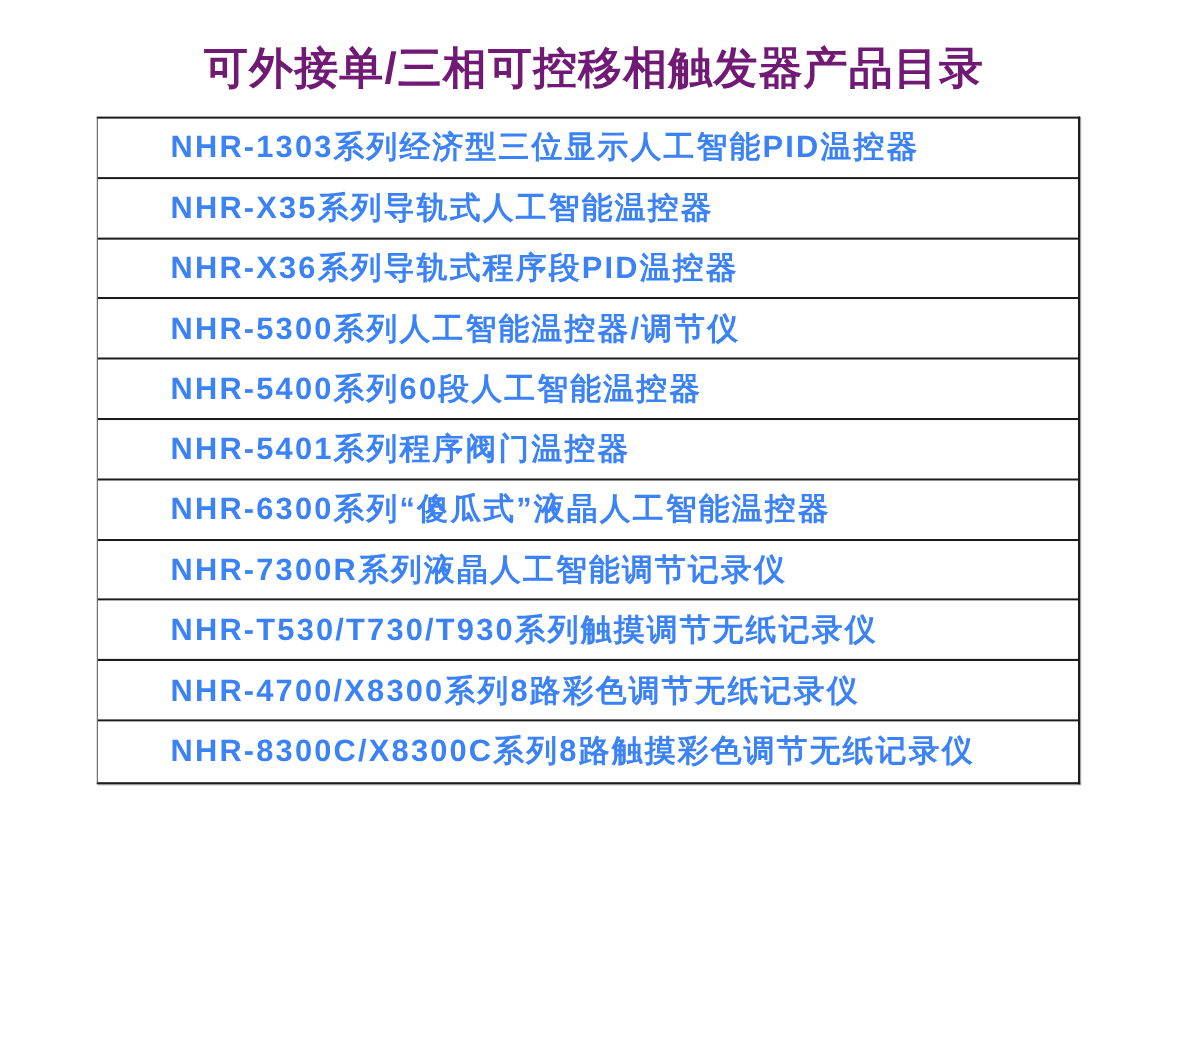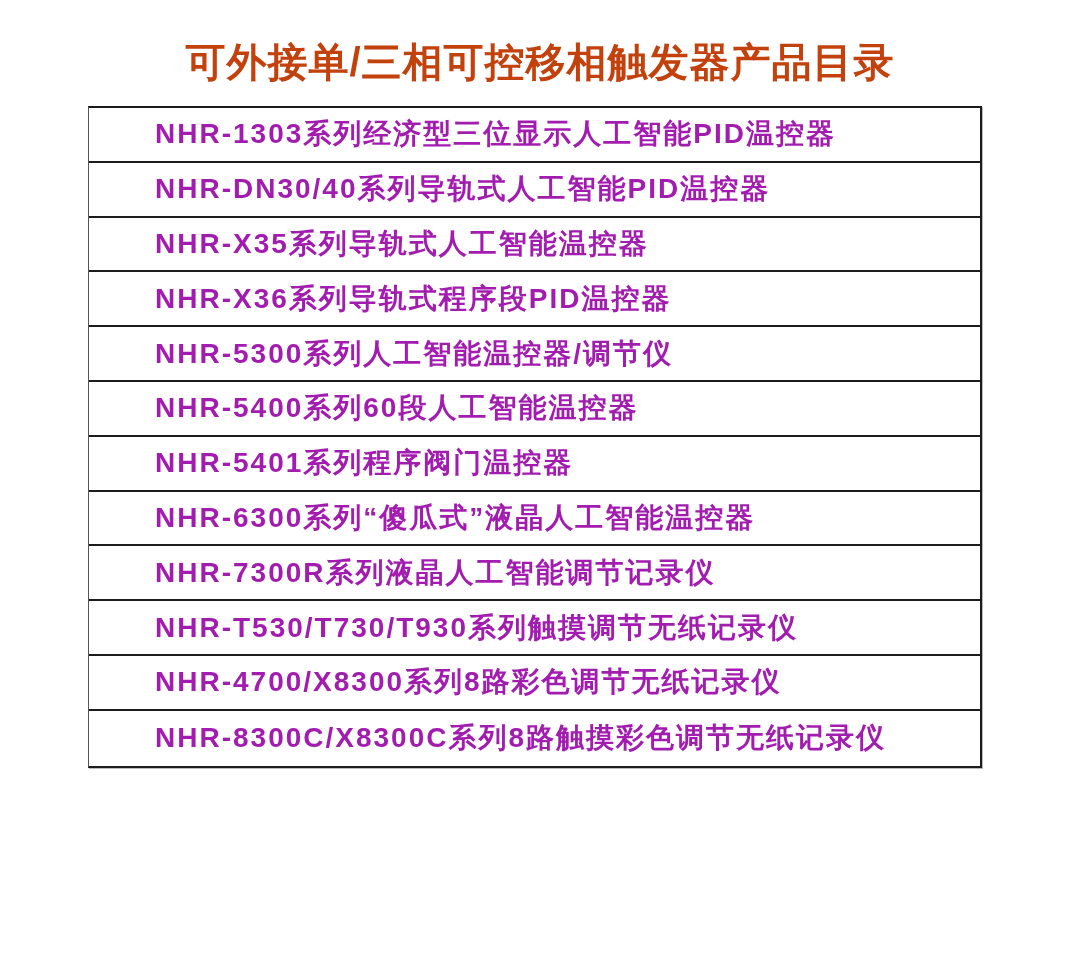--- a/index.html
+++ b/index.html
@@ -19,21 +19,21 @@
     margin: 0;
     position: absolute;
     top: 38px;
     left: 0;
     width: 1080px;
     text-align: center;
     font-size: 40px;
     line-height: 48px;
     font-weight: 700;
     letter-spacing: 1px;
-    color: #c2410c;
+    color: #701a75;
     white-space: nowrap;
   }
   .catalog-table {
     position: absolute;
     top: 106px;
     left: 88px;
     width: 894px;
     box-sizing: border-box;
     border: 2px solid #1c1c1c;
     border-left: 1px solid #555555;
@@ -49,35 +49,32 @@
     padding-left: 66px;
     background: #ffffff;
   }
   .catalog-row:last-child {
     border-bottom: none;
   }
   .row-text {
     font-size: 28px;
     font-weight: 700;
     letter-spacing: 2px;
-    color: #a21caf;
+    color: #3b82f6;
     white-space: nowrap;
   }
 </style>
 </head>
 <body>
 
 <h1 class="page-title">可外接单/三相可控移相触发器产品目录</h1>
 
 <div class="catalog-table">
     <div class="catalog-row">
       <span class="row-text">NHR-1303系列经济型三位显示人工智能PID温控器</span>
-    </div>
-    <div class="catalog-row">
-      <span class="row-text">NHR-DN30/40系列导轨式人工智能PID温控器</span>
     </div>
     <div class="catalog-row">
       <span class="row-text">NHR-X35系列导轨式人工智能温控器</span>
     </div>
     <div class="catalog-row">
       <span class="row-text">NHR-X36系列导轨式程序段PID温控器</span>
     </div>
     <div class="catalog-row">
       <span class="row-text">NHR-5300系列人工智能温控器/调节仪</span>
     </div>

